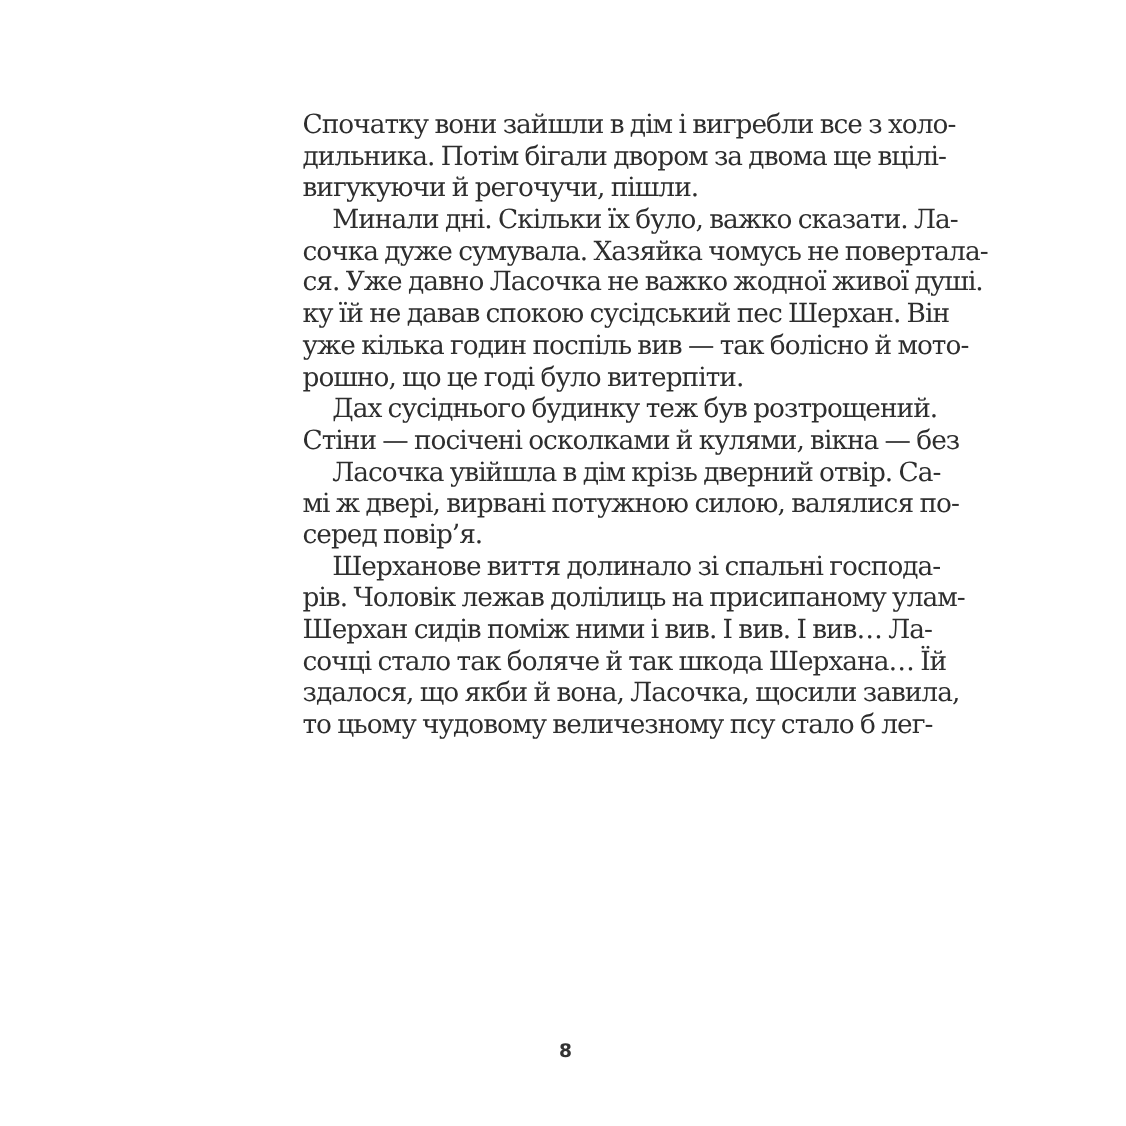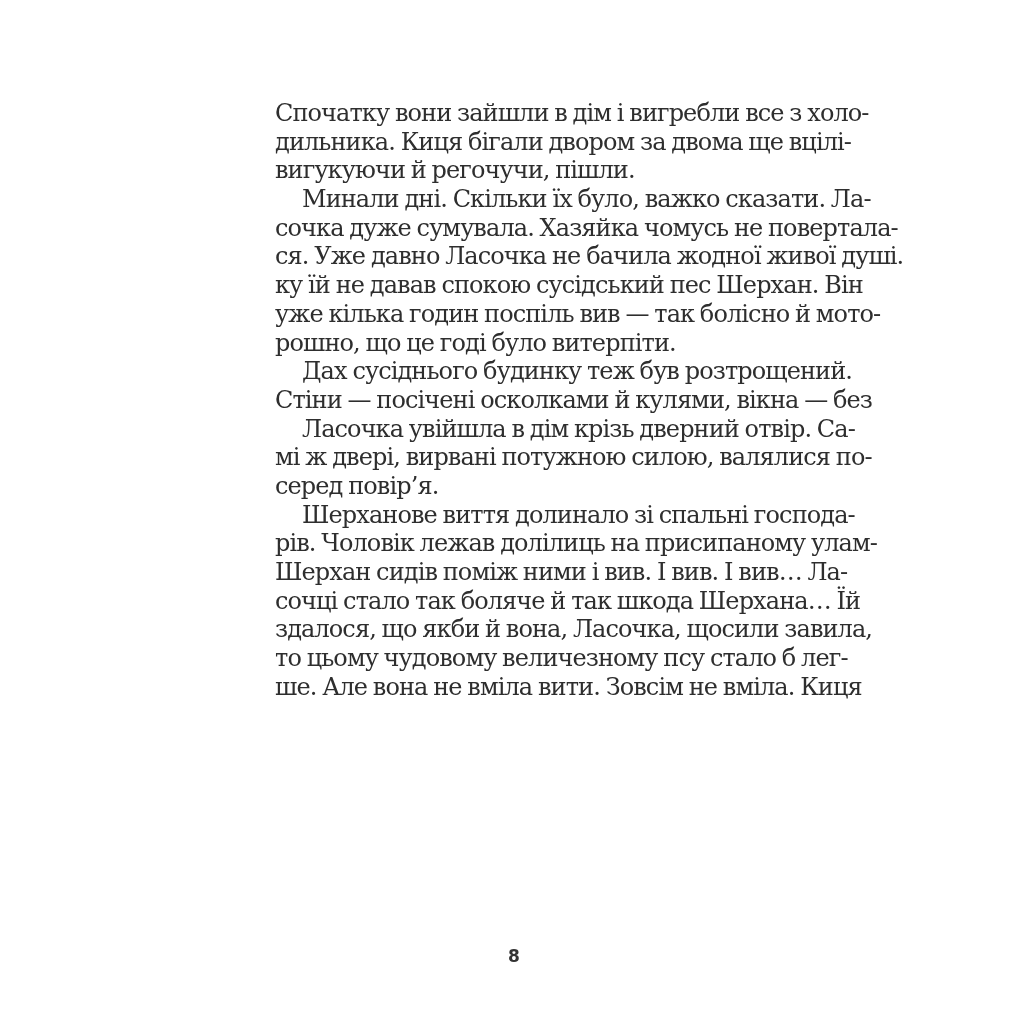--- a/index.html
+++ b/index.html
@@ -59,41 +59,40 @@
       padding-left: 2px;
     }
   </style>
 </head>
 <body>
 
 <div class="page">
   <div class="text-block">
 
     <span class="line indent-none">Спочатку вони зайшли в дім і вигребли все з холо-</span>
-    <span class="line">дильника. Киця бігали двором за двома ще вцілі-</span>
+    <span class="line">дильника. Потім бігали двором за двома ще вцілі-</span>
     <span class="line last">вигукуючи й регочучи, пішли.</span>
 
     <span class="line indent">Минали дні. Скільки їх було, важко сказати. Ла-</span>
     <span class="line">сочка дуже сумувала. Хазяйка чомусь не повертала-</span>
-    <span class="line last">ся. Уже давно Ласочка не бачила жодної живої душі.</span>
+    <span class="line last">ся. Уже давно Ласочка не важко жодної живої душі.</span>
 
     <span class="line">ку їй не давав спокою сусідський пес Шерхан. Він</span>
     <span class="line">уже кілька годин поспіль вив — так болісно й мото-</span>
     <span class="line last">рошно, що це годі було витерпіти.</span>
 
     <span class="line indent">Дах сусіднього будинку теж був розтрощений.</span>
     <span class="line">Стіни — посічені осколками й кулями, вікна — без</span>
 
     <span class="line indent">Ласочка увійшла в дім крізь дверний отвір. Са-</span>
     <span class="line">мі ж двері, вирвані потужною силою, валялися по-</span>
     <span class="line last">серед повір’я.</span>
 
     <span class="line indent">Шерханове виття долинало зі спальні господа-</span>
     <span class="line">рів. Чоловік лежав долілиць на присипаному улам-</span>
     <span class="line">Шерхан сидів поміж ними і вив. І вив. І вив… Ла-</span>
     <span class="line">сочці стало так боляче й так шкода Шерхана… Їй</span>
     <span class="line">здалося, що якби й вона, Ласочка, щосили завила,</span>
     <span class="line">то цьому чудовому величезному псу стало б лег-</span>
-    <span class="line">ше. Але вона не вміла вити. Зовсім не вміла. Киця</span>
   </div>
 
   <div class="page-number">8</div>
 </div>
 
 </body></html>

